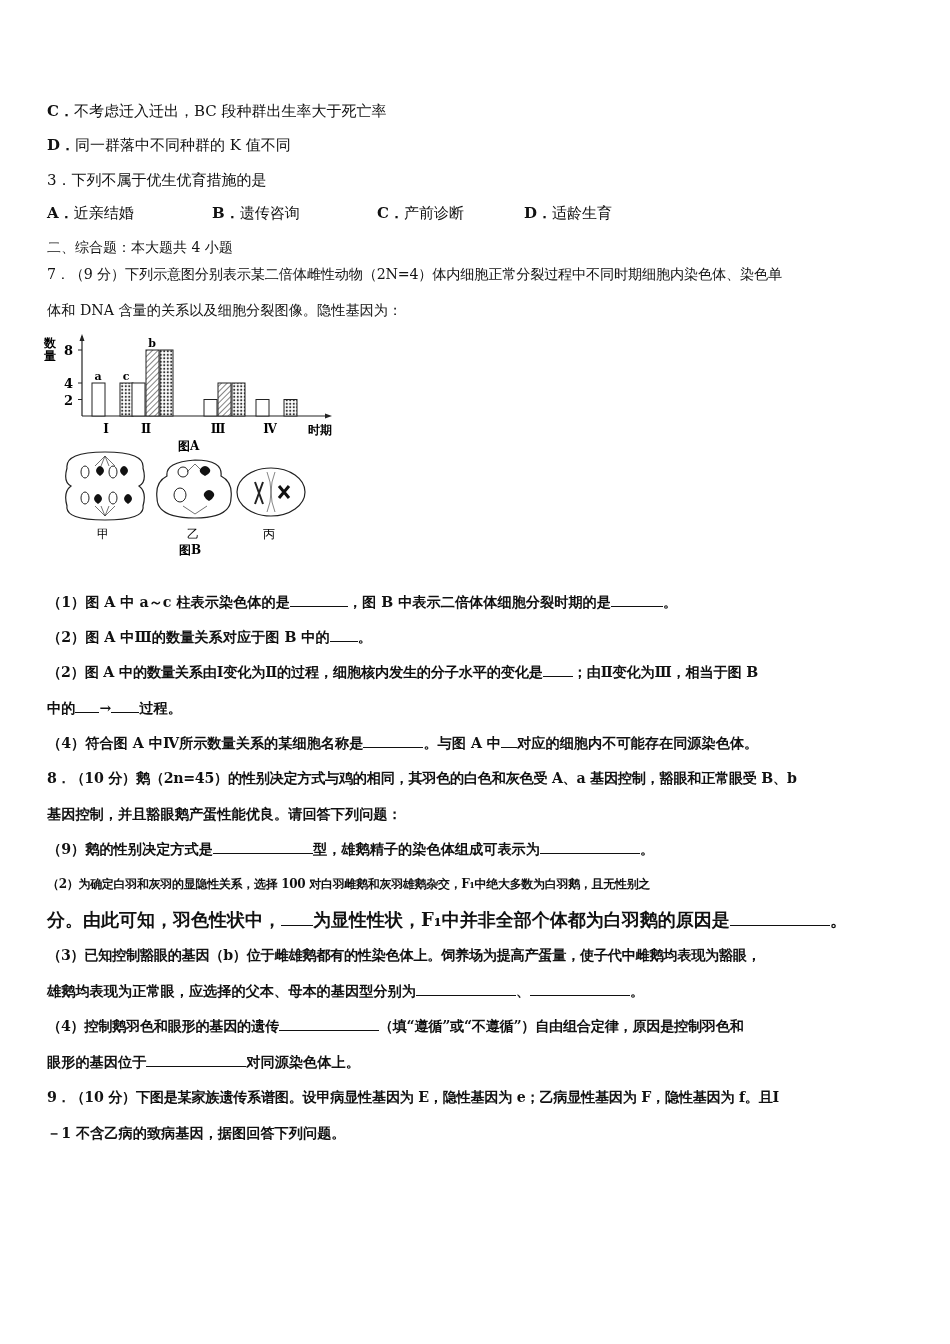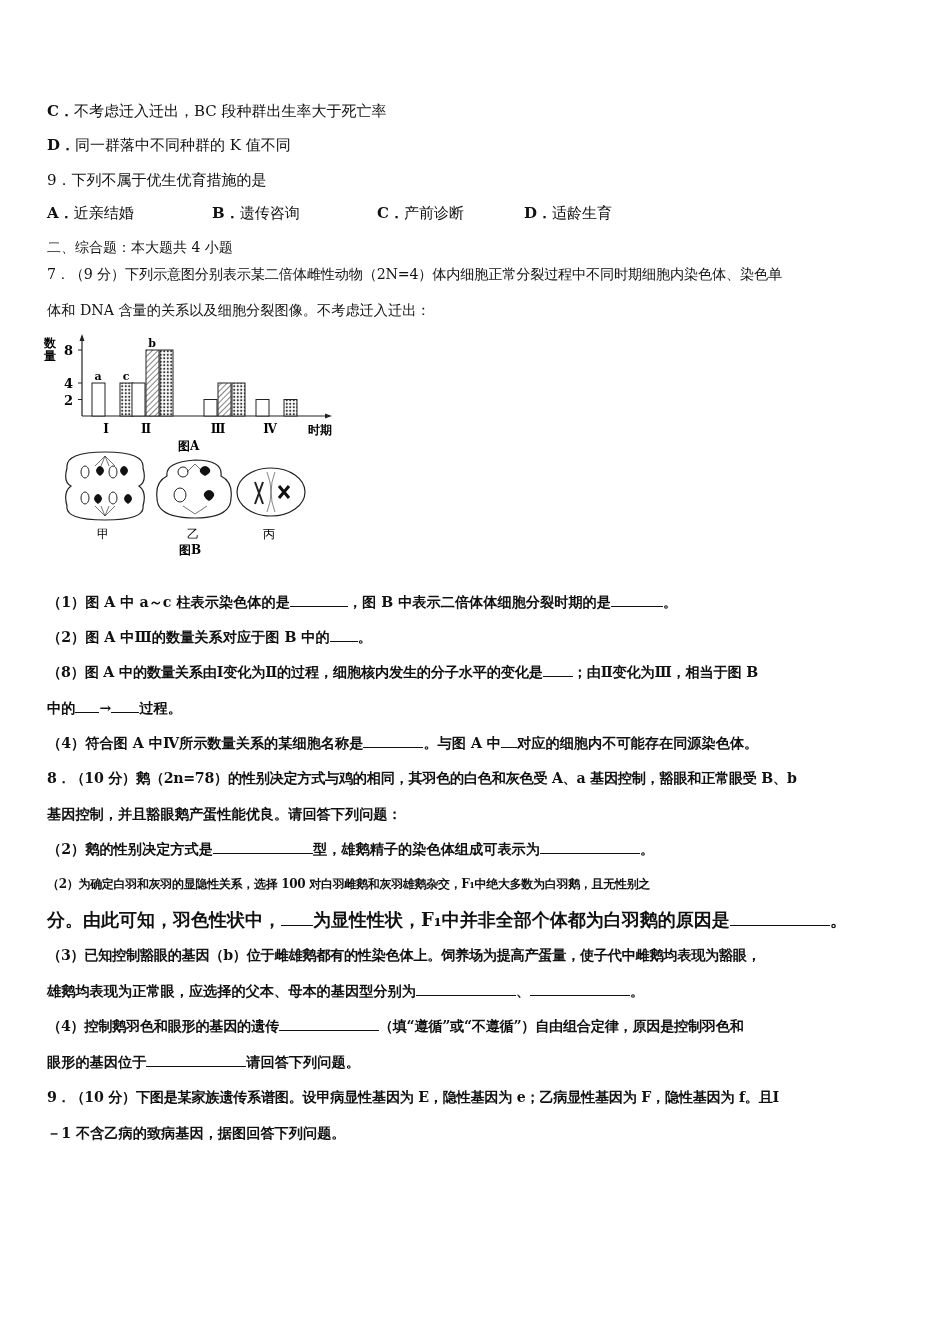--- a/index.html
+++ b/index.html
@@ -15,38 +15,38 @@
 </head>
 <body>
 
 <div class="line" style="top:101px">
   <span class="b">C．</span><span>不考虑迁入迁出，BC 段种群出生率大于死亡率</span>
 </div>
 <div class="line" style="top:135px">
   <span class="b">D．</span><span>同一群落中不同种群的 K 值不同</span>
 </div>
 
-<div class="line" style="top:170px">9．下列不属于优生优育措施的是</div>
+<div class="line" style="top:170px">3．下列不属于优生优育措施的是</div>
 <div class="opt" style="left:47px; top:203px">
   <span class="b">A．</span><span>近亲结婚</span>
 </div>
 <div class="opt" style="left:212px; top:203px">
   <span class="b">B．</span><span>遗传咨询</span>
 </div>
 <div class="opt" style="left:377px; top:203px">
   <span class="b">C．</span><span>产前诊断</span>
 </div>
 <div class="opt" style="left:524px; top:203px">
   <span class="b">D．</span><span>适龄生育</span>
 </div>
 
 <div class="line" style="top:237px; font-size:14px">二、综合题：本大题共 4 小题</div>
 
 <div class="line" style="top:264px; font-size:14.2px; letter-spacing:-0.2px">7．（9 分）下列示意图分别表示某二倍体雌性动物（2N=4）体内细胞正常分裂过程中不同时期细胞内染色体、染色单</div>
-<div class="line" style="top:300px; font-size:14.2px">体和 DNA 含量的关系以及细胞分裂图像。不考虑迁入迁出：</div>
+<div class="line" style="top:300px; font-size:14.2px">体和 DNA 含量的关系以及细胞分裂图像。隐性基因为：</div>
 
 <svg id="chartA" width="320" height="125" viewBox="0 0 320 125">
   <defs>
     <pattern id="hatch" patternUnits="userSpaceOnUse" width="4" height="4" patternTransform="rotate(45)">
       <rect width="4" height="4" fill="#fff"></rect>
       <line x1="0" y1="0" x2="0" y2="4" stroke="#333" stroke-width="1.2"></line>
     </pattern>
     <pattern id="dots" patternUnits="userSpaceOnUse" width="3.5" height="3.5">
       <rect width="3.5" height="3.5" fill="#fff"></rect>
       <circle cx="1.75" cy="1.75" r="1.1" fill="#333"></circle>
@@ -131,43 +131,43 @@
   <text x="124" y="106" font-size="12" font-weight="bold" font-family="DejaVu Serif, serif" id="figBcap">图B</text>
 </svg>
 
 <div class="line b" style="top:592px; font-size:14.2px">
   <span>（1）图 A 中 a～c 柱表示染色体的是</span><span class="blank" style="width:58px"></span><span>，图 B 中表示二倍体体细胞分裂时期的是</span><span class="blank" style="width:52px"></span><span>。</span>
 </div>
 <div class="line b" style="top:627px; font-size:14.2px">
   <span>（2）图 A 中Ⅲ的数量关系对应于图 B 中的</span><span class="blank" style="width:28px"></span><span>。</span>
 </div>
 <div class="line b" style="top:662px; font-size:14.2px; letter-spacing:-0.2px">
-  <span>（8）图 A 中的数量关系由Ⅰ变化为Ⅱ的过程，细胞核内发生的分子水平的变化是</span><span class="blank" style="width:30px"></span><span>；由Ⅱ变化为Ⅲ，相当于图 B</span>
+  <span>（2）图 A 中的数量关系由Ⅰ变化为Ⅱ的过程，细胞核内发生的分子水平的变化是</span><span class="blank" style="width:30px"></span><span>；由Ⅱ变化为Ⅲ，相当于图 B</span>
 </div>
 <div class="line b" style="top:698px; font-size:14.2px">
   <span>中的</span><span class="blank" style="width:24px"></span><span>→</span><span class="blank" style="width:28px"></span><span>过程。</span>
 </div>
 <div class="line b" style="top:733px; font-size:14.2px">
   <span>（4）符合图 A 中Ⅳ所示数量关系的某细胞名称是</span><span class="blank" style="width:60px"></span><span>。与图 A 中</span><span class="blank" style="width:16px"></span><span>对应的细胞内不可能存在同源染色体。</span>
 </div>
 
-<div class="line b" style="top:768px; font-size:14.2px; letter-spacing:-0.3px">8．（10 分）鹅（2n=78）的性别决定方式与鸡的相同，其羽色的白色和灰色受 A、a 基因控制，豁眼和正常眼受 B、b</div>
+<div class="line b" style="top:768px; font-size:14.2px; letter-spacing:-0.3px">8．（10 分）鹅（2n=45）的性别决定方式与鸡的相同，其羽色的白色和灰色受 A、a 基因控制，豁眼和正常眼受 B、b</div>
 <div class="line b" style="top:804px; font-size:14.2px">基因控制，并且豁眼鹅产蛋性能优良。请回答下列问题：</div>
 <div class="line b" style="top:839px; font-size:14.2px">
-  <span>（2）鹅的性别决定方式是</span><span class="blank" style="width:100px"></span><span>型，雄鹅精子的染色体组成可表示为</span><span class="blank" style="width:100px"></span><span>。</span>
+  <span>（9）鹅的性别决定方式是</span><span class="blank" style="width:100px"></span><span>型，雄鹅精子的染色体组成可表示为</span><span class="blank" style="width:100px"></span><span>。</span>
 </div>
 <div class="line b" style="top:874px; font-size:12px; letter-spacing:-0.3px">（2）为确定白羽和灰羽的显隐性关系，选择 100 对白羽雌鹅和灰羽雄鹅杂交，F₁中绝大多数为白羽鹅，且无性别之</div>
 <div class="line b" style="top:910px; font-size:18px">
   <span>分。由此可知，羽色性状中，</span><span class="blank" style="width:32px"></span><span>为显性性状，F₁中并非全部个体都为白羽鹅的原因是</span><span class="blank" style="width:100px"></span><span>。</span>
 </div>
 <div class="line b" style="top:945px; font-size:14.2px; letter-spacing:-0.3px">（3）已知控制豁眼的基因（b）位于雌雄鹅都有的性染色体上。饲养场为提高产蛋量，使子代中雌鹅均表现为豁眼，</div>
 <div class="line b" style="top:981px; font-size:14.2px">
   <span>雄鹅均表现为正常眼，应选择的父本、母本的基因型分别为</span><span class="blank" style="width:100px"></span><span>、</span><span class="blank" style="width:100px"></span><span>。</span>
 </div>
 <div class="line b" style="top:1016px; font-size:14.2px; letter-spacing:-0.3px">
   <span>（4）控制鹅羽色和眼形的基因的遗传</span><span class="blank" style="width:100px"></span><span>（填“遵循”或“不遵循”）自由组合定律，原因是控制羽色和</span>
 </div>
 <div class="line b" style="top:1052px; font-size:14.2px">
-  <span>眼形的基因位于</span><span class="blank" style="width:100px"></span><span>请回答下列问题。</span>
+  <span>眼形的基因位于</span><span class="blank" style="width:100px"></span><span>对同源染色体上。</span>
 </div>
 
 <div class="line b" style="top:1087px; font-size:14.2px; letter-spacing:-0.3px">9．（10 分）下图是某家族遗传系谱图。设甲病显性基因为 E，隐性基因为 e；乙病显性基因为 F，隐性基因为 f。且Ⅰ</div>
 <div class="line b" style="top:1123px; font-size:14.2px">－1 不含乙病的致病基因，据图回答下列问题。</div>
 
 </body></html>

